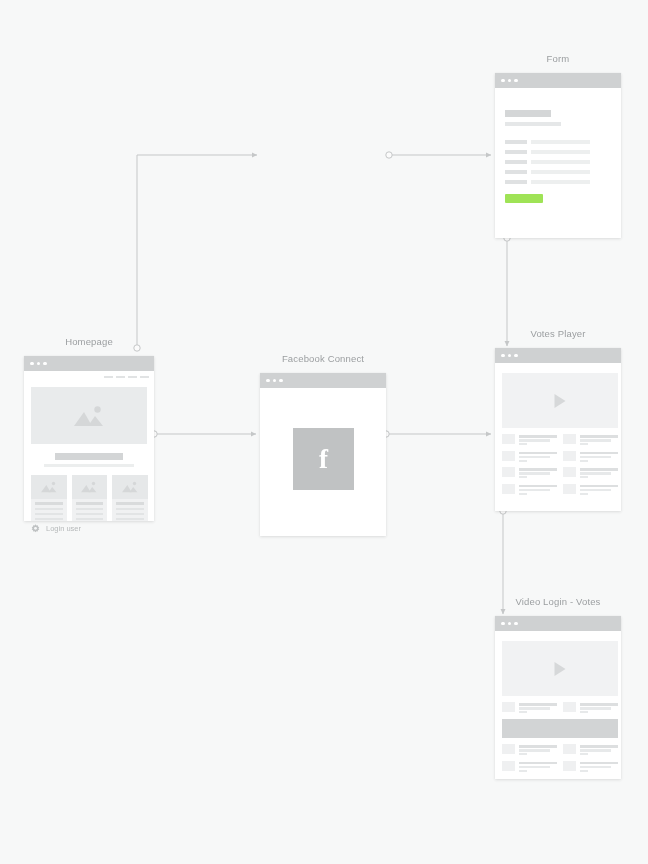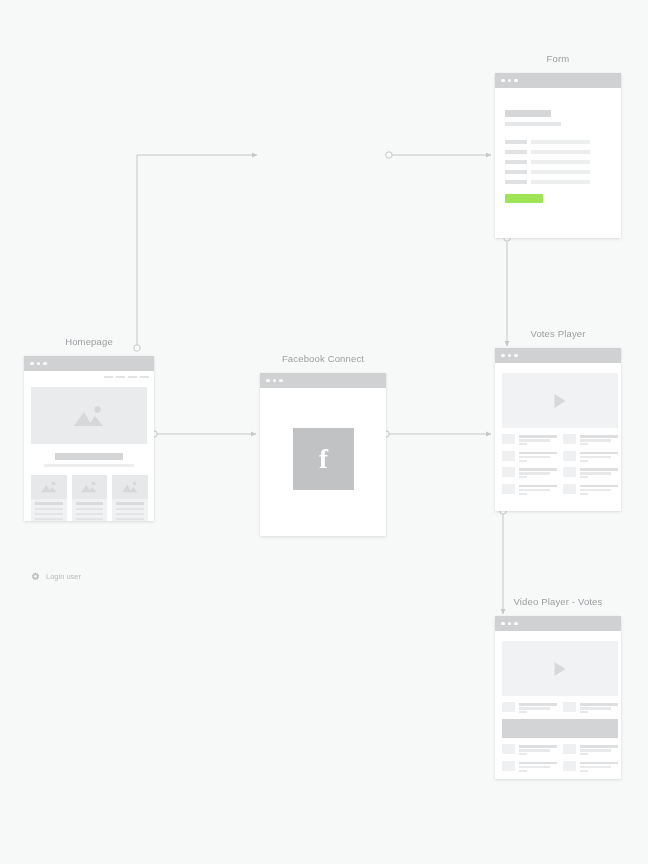--- a/index.html
+++ b/index.html
@@ -229,21 +229,21 @@
             <div class="card-line s"></div>
             <div class="card-line s"></div>
             <div class="card-line s"></div>
 
           </div>
         </div>
       </div>
     </div>
   </div>
 
-  <div class="loginrow" style="left:31px;top:524px;margin-top:48px;">
+  <div class="loginrow" style="left:31px;top:524px;">
     <svg width="9" height="9" viewBox="0 0 20 20">
       <path d="M10,0.8 L12,3.2 L15.2,2.5 L15.5,5.7 L18.4,7 L16.6,9.7 L18.4,12.4 L15.5,13.7 L15.2,16.9 L12,16.2 L10,18.6 L8,16.2 L4.8,16.9 L4.5,13.7 L1.6,12.4 L3.4,9.7 L1.6,7 L4.5,5.7 L4.8,2.5 L8,3.2 z" fill="#bfc2c3"></path>
       <circle cx="10" cy="9.7" r="3.1" fill="#f7f8f8"></circle>
     </svg>
     <span>Login user</span>
   </div>
 
   <div class="node" style="left:260px;top:348px;width:126px;height:163px;margin-top:25px;">
     <div class="node-label">Facebook Connect</div>
     <div class="win" style="width:126px;height:163px;">
@@ -336,21 +336,21 @@
                 <i class="b"></i>
                 <i class="c"></i>
               </div>
             </div>
         </div>
       </div>
     </div>
   </div>
 
   <div class="node" style="left:495px;top:616px;width:126px;height:163px;">
-    <div class="node-label">Video Player - Votes</div>
+    <div class="node-label">Video Login - Votes</div>
     <div class="win" style="width:126px;height:163px;">
       <div class="titlebar">
         <span class="dot"></span>
         <span class="dot"></span>
         <span class="dot"></span>
       </div>
       <div class="body" style="height:148px;">
         <div class="vp-stage">
           <div class="play"></div>
         </div>

